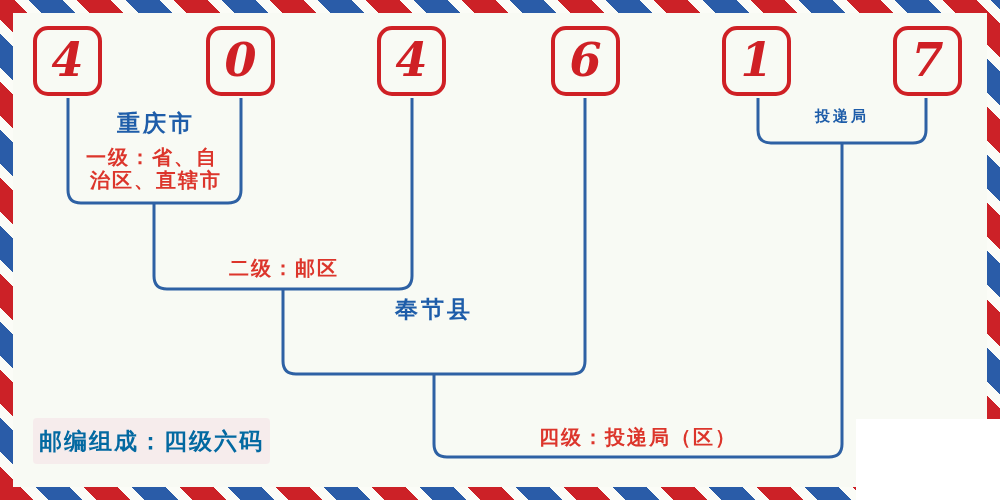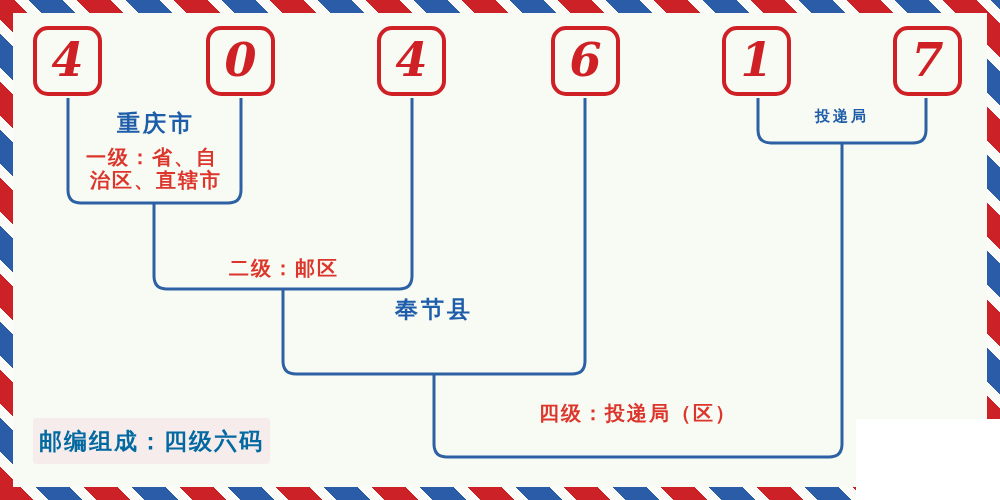--- a/index.html
+++ b/index.html
@@ -76,21 +76,21 @@
     white-space: nowrap;
     line-height: 1.1;
   }
   .lbl-l1-name  { left: 156px; top: 113px; }
   .lbl-l1-desc1 { left: 152px; top: 146px; }
   .lbl-l1-desc2 { left: 156px; top: 169px; }
   .lbl-l2-desc  { left: 284px; top: 257px; }
   .lbl-l3-name  { left: 434px; top: 299px; }
   .lbl-l3-desc  { left: 434px; top: 339px; }
   .lbl-l4-name  { left: 636px; top: 390px; }
-  .lbl-l4-desc  { left: 638px; top: 402px; }
+  .lbl-l4-desc  { left: 638px; top: 426px; }
   .lbl-delivery { left: 842px; top: 110px; font-size: 15px; }
 
   .badge {
     position: absolute;
     left: 33px; top: 418px;
     width: 237px; height: 46px;
     background: #f6ecec;
     border-radius: 4px;
     display: flex; align-items: center; justify-content: center;
     color: #0369a1;

